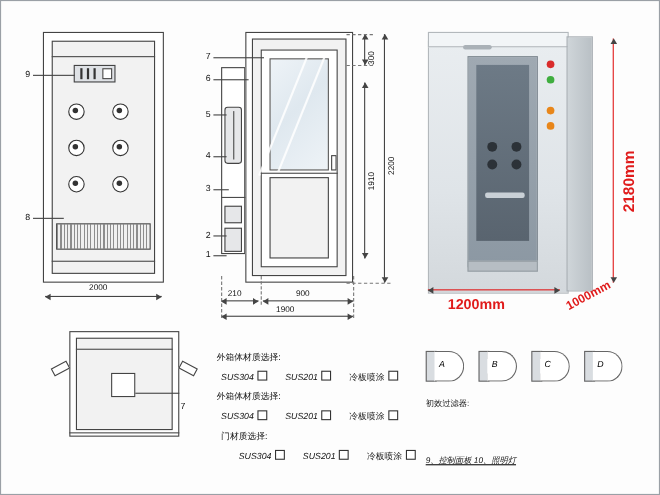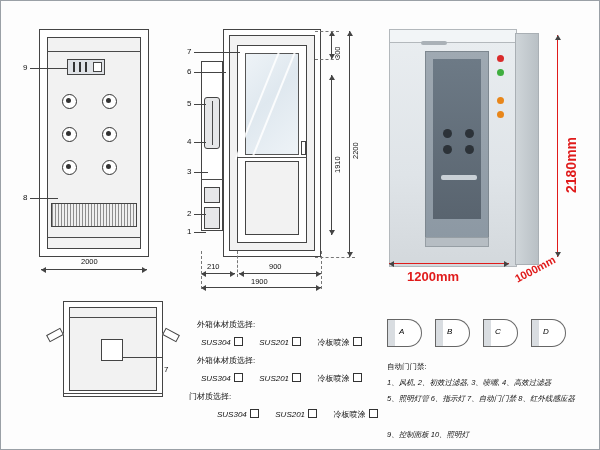--- a/index.html
+++ b/index.html
@@ -153,21 +153,21 @@
 
   <div class="spec" style="left:196px;top:354px;">外箱体材质选择:</div>
   <div class="spec" style="left:200px;top:372px;">
     <span style="font-style:italic">SUS304</span><span class="chk"></span>
     <span style="display:inline-block;width:12px"></span>
     <span style="font-style:italic">SUS201</span><span class="chk"></span>
     <span style="display:inline-block;width:12px"></span>
     <span>冷板喷涂</span><span class="chk"></span>
   </div>
 
-  <div class="spec" style="left:188px;top:390px;">门材质选择:</div>
+  <div class="spec" style="left:200px;top:390px;">门材质选择:</div>
   <div class="spec" style="left:216px;top:408px;">
     <span style="font-style:italic">SUS304</span><span class="chk"></span>
     <span style="display:inline-block;width:12px"></span>
     <span style="font-style:italic">SUS201</span><span class="chk"></span>
     <span style="display:inline-block;width:12px"></span>
     <span>冷板喷涂</span><span class="chk"></span>
   </div>
 
   <div class="photo" style="left:384px;top:24px;width:160px;height:248px;">
 
@@ -218,18 +218,16 @@
     <div style="position:absolute;left:0;top:0;width:8px;height:26px;background:#d9dde1;border:1px solid #666;"></div>
     <div style="position:absolute;left:8px;top:0;width:26px;height:26px;border:1px solid #666;border-left:none;border-radius:0 26px 26px 0;background:#fff;"></div>
     <div style="position:absolute;left:12px;top:8px;font-size:8px;font-style:italic;">C</div>
   </div>
   <div class="door-ic" style="left:530px;top:318px;width:36px;height:26px;">
     <div style="position:absolute;left:0;top:0;width:8px;height:26px;background:#d9dde1;border:1px solid #666;"></div>
     <div style="position:absolute;left:8px;top:0;width:26px;height:26px;border:1px solid #666;border-left:none;border-radius:0 26px 26px 0;background:#fff;"></div>
     <div style="position:absolute;left:12px;top:8px;font-size:8px;font-style:italic;">D</div>
   </div>
 
-  <div class="legend" style="left:386px;top:360px;">自动门门禁:</div>
-  <div class="legend" style="left:386px;top:376px;font-style:italic;">1、风机,  2、初效过滤器,  3、喷嘴,  4、高效过滤器</div>
-  <div class="legend" style="left:386px;top:392px;font-style:italic;">5、照明灯管   6、指示灯   7、自动门门禁   8、红外线感应器</div>
-  <div class="legend" style="left:386px;top:428px;font-style:italic;">9、控制面板   10、照明灯</div>
+  <div class="legend" style="left:386px;top:360px;">初效过滤器:</div>
+  <div class="legend" style="left:386px;top:412px;font-style:italic;text-decoration:underline;">9、控制面板   10、照明灯</div>
 
 </div>
 
 </body></html>

